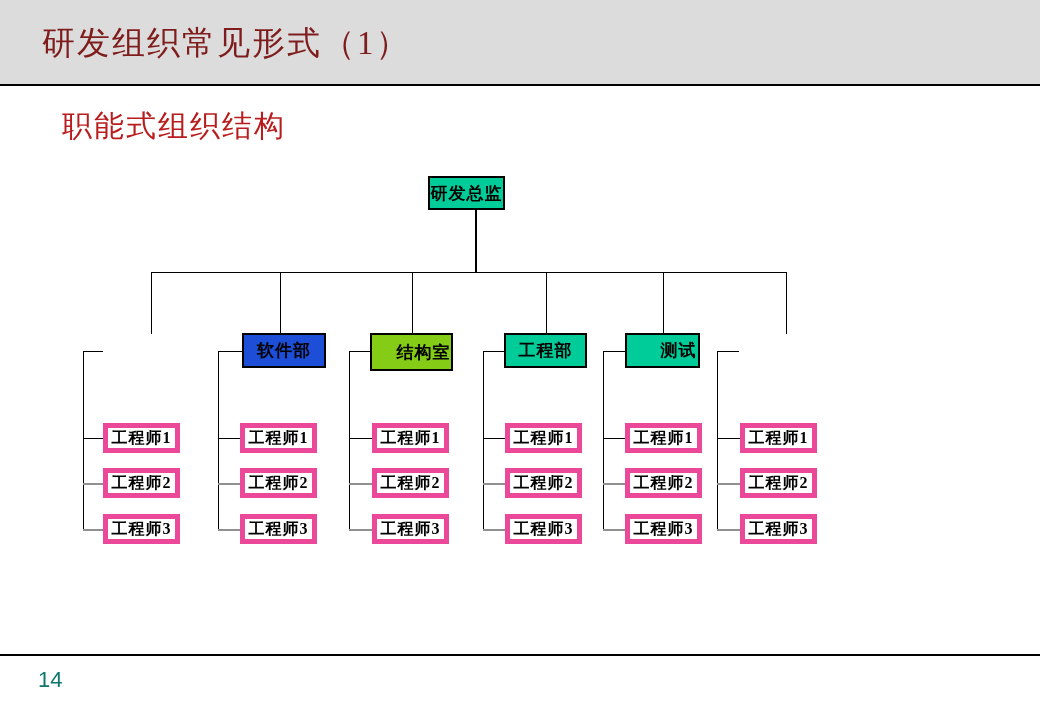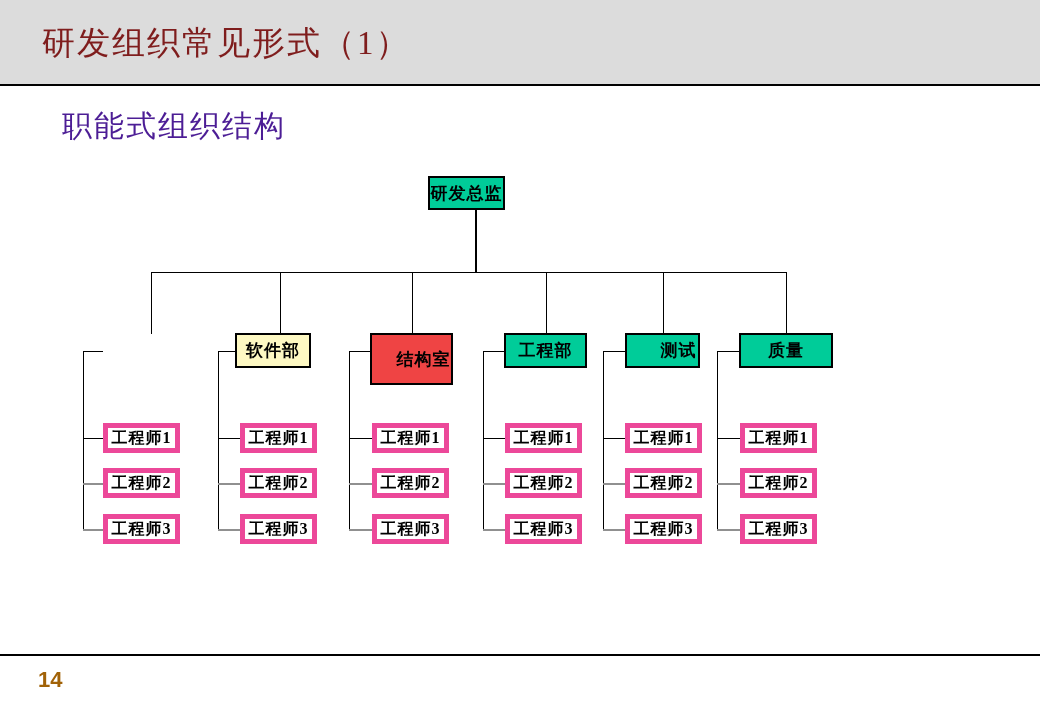--- a/index.html
+++ b/index.html
@@ -70,35 +70,35 @@
   .footer-line {
     position: absolute;
     left: 0; top: 654px;
     width: 1040px; height: 2px;
     background: #000000;
   }
   .page-number {
     position: absolute;
     left: 38px; top: 667px;
     font-family: "Liberation Sans", sans-serif;
-    font-weight: bold;
+    font-weight: normal;
     font-size: 22px;
-    color: #a16207;
+    color: #0f766e;
   }
 </style>
 </head>
 <body>
 
 <div class="slide">
 
   <div class="header" style="background: rgb(220, 220, 220);">
     <div class="title">研发组织常见形式（1）</div>
   </div>
 
-  <div class="subtitle" style="color: #4c1d95;">职能式组织结构</div>
+  <div class="subtitle" style="color: #b91c1c;">职能式组织结构</div>
 
   <div class="chart" id="org-chart">
     <svg id="connectors" width="1040" height="720" shape-rendering="crispEdges">
         <line x1="475.5" y1="210" x2="475.5" y2="273" stroke="#000000" stroke-width="2"></line>
         <line x1="150.5" y1="272.5" x2="786" y2="272.5" stroke="#000000" stroke-width="1"></line>
         <line x1="151.5" y1="272" x2="151.5" y2="334" stroke="#000000" stroke-width="1"></line>
         <line x1="83.5" y1="351" x2="83.5" y2="529.5" stroke="#000000" stroke-width="1"></line>
         <line x1="83" y1="351" x2="103" y2="351" stroke="#000000" stroke-width="1"></line>
         <line x1="83" y1="438.5" x2="103" y2="438.5" stroke="#000000" stroke-width="1"></line>
         <line x1="83" y1="483.5" x2="103" y2="483.5" stroke="#909090" stroke-width="2"></line>
@@ -131,37 +131,36 @@
         <line x1="717.5" y1="351" x2="717.5" y2="529.5" stroke="#000000" stroke-width="1"></line>
         <line x1="717" y1="351" x2="739" y2="351" stroke="#000000" stroke-width="1"></line>
         <line x1="717" y1="438.5" x2="740" y2="438.5" stroke="#000000" stroke-width="1"></line>
         <line x1="717" y1="483.5" x2="740" y2="483.5" stroke="#909090" stroke-width="2"></line>
         <line x1="717" y1="529.5" x2="740" y2="529.5" stroke="#909090" stroke-width="2"></line>
       </svg>
   <div class="node green" style="left: 428px; top: 176px; width: 77px; height: 34px; background: rgb(0, 204, 153);">研发总监</div>
       <div class="node white" style="left: 103px; top: 423px; width: 77px; height: 30px;">工程师1</div>
       <div class="node white" style="left: 103px; top: 468px; width: 77px; height: 30px;">工程师2</div>
       <div class="node white" style="left: 103px; top: 514px; width: 77px; height: 30px;">工程师3</div>
-      <div class="node green" style="left: 235px; top: 333px; width: 76px; height: 35px; background: #fef9c3;">软件部</div>
+      <div class="node green" style="left: 242px; top: 333px; width: 84px; height: 35px; background: #1d4ed8;">软件部</div>
       <div class="node white" style="left: 240px; top: 423px; width: 77px; height: 30px;">工程师1</div>
       <div class="node white" style="left: 240px; top: 468px; width: 77px; height: 30px;">工程师2</div>
       <div class="node white" style="left: 240px; top: 514px; width: 77px; height: 30px;">工程师3</div>
-      <div class="node green" style="left: 370px; top: 333px; width: 83px; height: 52px; background: #ef4444; padding-left: 24px;">结构室</div>
+      <div class="node green" style="left: 370px; top: 333px; width: 83px; height: 38px; background: #84cc16; padding-left: 24px;">结构室</div>
       <div class="node white" style="left: 372px; top: 423px; width: 77px; height: 30px;">工程师1</div>
       <div class="node white" style="left: 372px; top: 468px; width: 77px; height: 30px;">工程师2</div>
       <div class="node white" style="left: 372px; top: 514px; width: 77px; height: 30px;">工程师3</div>
       <div class="node green" style="left: 504px; top: 333px; width: 83px; height: 35px; background: rgb(0, 204, 153);">工程部</div>
       <div class="node white" style="left: 505px; top: 423px; width: 77px; height: 30px;">工程师1</div>
       <div class="node white" style="left: 505px; top: 468px; width: 77px; height: 30px;">工程师2</div>
       <div class="node white" style="left: 505px; top: 514px; width: 77px; height: 30px;">工程师3</div>
       <div class="node green" style="left: 625px; top: 333px; width: 75px; height: 35px; background: rgb(0, 204, 153); padding-left: 32px;">测试</div>
       <div class="node white" style="left: 625px; top: 423px; width: 77px; height: 30px;">工程师1</div>
       <div class="node white" style="left: 625px; top: 468px; width: 77px; height: 30px;">工程师2</div>
       <div class="node white" style="left: 625px; top: 514px; width: 77px; height: 30px;">工程师3</div>
-      <div class="node green" style="left: 739px; top: 333px; width: 94px; height: 35px; background: rgb(0, 204, 153);">质量</div>
       <div class="node white" style="left: 740px; top: 423px; width: 77px; height: 30px;">工程师1</div>
       <div class="node white" style="left: 740px; top: 468px; width: 77px; height: 30px;">工程师2</div>
       <div class="node white" style="left: 740px; top: 514px; width: 77px; height: 30px;">工程师3</div>
     </div>
 
   <div class="footer-line"></div>
   <div class="page-number">14</div>
 
 </div>
 

